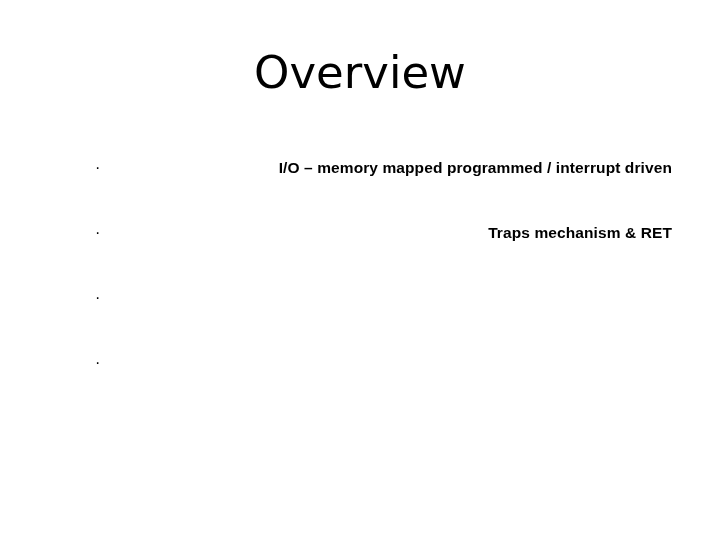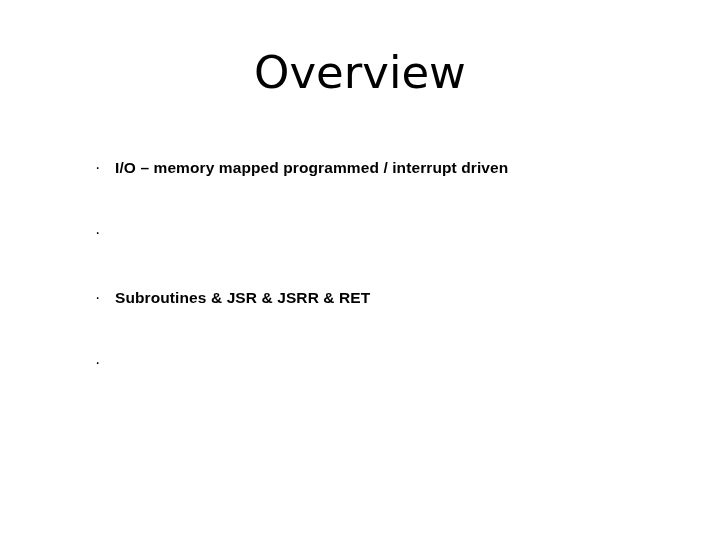--- a/index.html
+++ b/index.html
@@ -67,43 +67,44 @@
   }
   .bullet-text {
     display: block;
     font-family: "Liberation Sans", sans-serif;
     font-size: 15.5px;
     font-weight: bold;
     line-height: 19px;
     color: #000000;
     white-space: nowrap;
     letter-spacing: 0.1px;
+    text-align: right;
   }
 </style>
 </head>
 <body>
 
 <div class="slide">
 
   <div class="slide-title">Overview</div>
 
   <ul class="bullet-list">
 
     <li class="bullet-item">
       <span class="bullet-marker">·</span>
       <span class="bullet-text">I/O – memory mapped programmed / interrupt driven</span>
     </li>
 
     <li class="bullet-item">
       <span class="bullet-marker">·</span>
+      <span class="bullet-text">Traps mechanism &amp; RET</span>
     </li>
 
     <li class="bullet-item">
       <span class="bullet-marker">·</span>
-      <span class="bullet-text">Subroutines &amp; JSR &amp; JSRR &amp; RET</span>
     </li>
 
     <li class="bullet-item">
       <span class="bullet-marker">·</span>
     </li>
 
   </ul>
 
 </div>
 

